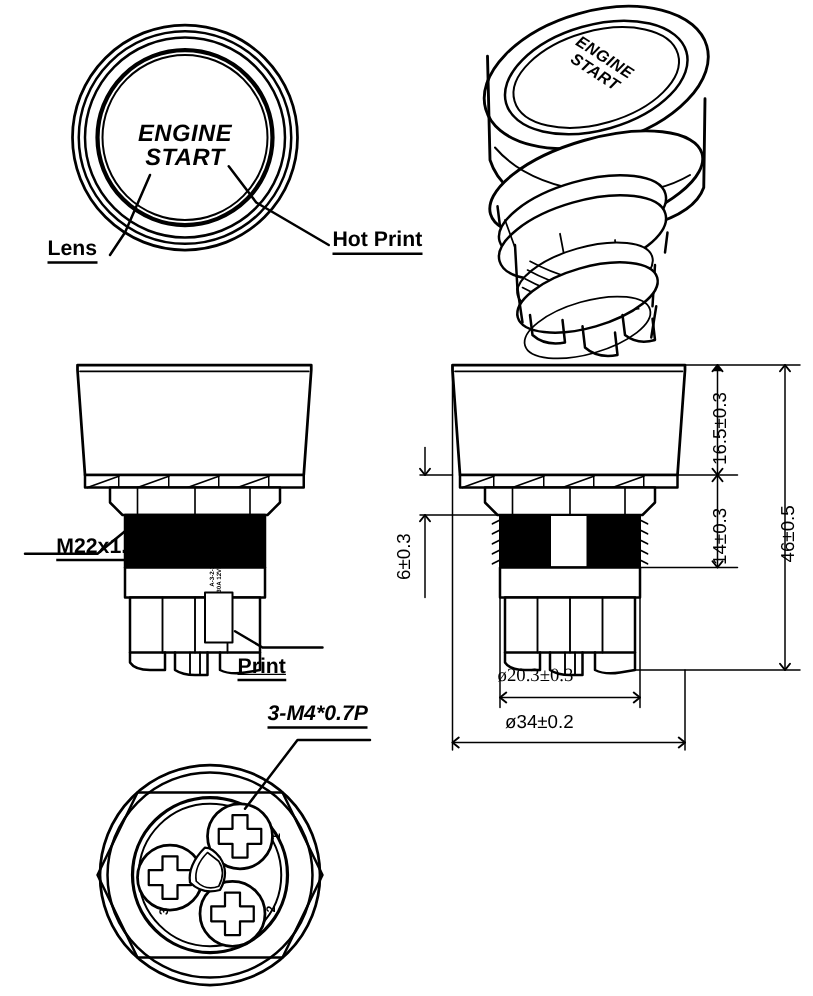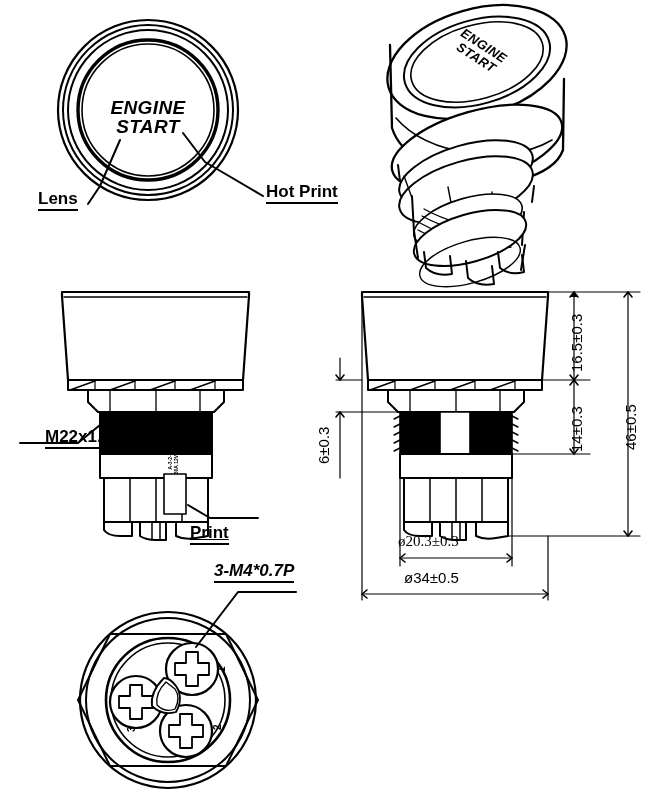--- a/index.html
+++ b/index.html
@@ -226,21 +226,21 @@
 <div class="dim rot" style="left:569px;top:372px;">16.5±0.3</div>
 
 <div class="dim rot" style="left:569px;top:452px;">14±0.3</div>
 
 <div class="dim rot" style="left:623px;top:450px;">46±0.5</div>
 
 <div class="dim rot" style="left:316px;top:464px;">6±0.3</div>
 
 <div class="dim" style="left:398px;top:534px;font-family:Liberation Serif, serif;">ø20.3±0.3</div>
 
-<div class="dim" style="left:404px;top:570px;">ø34±0.5</div>
+<div class="dim" style="left:404px;top:570px;">ø34±0.2</div>
 
 <div class="lbl" style="left:214px;top:562px;font-style:italic;">3-M4*0.7P</div>
 
 <div style="position:absolute;left:216px;top:672px;font-size:10px;font-weight:bold;
             font-family:'Liberation Sans',sans-serif;transform:rotate(-90deg);transform-origin:left top;">1</div>
 
 <div style="position:absolute;left:212px;top:730px;font-size:10px;font-weight:bold;
             font-family:'Liberation Sans',sans-serif;transform:rotate(-90deg);transform-origin:left top;">2</div>
 
 <div style="position:absolute;left:126px;top:732px;font-size:10px;font-weight:bold;

